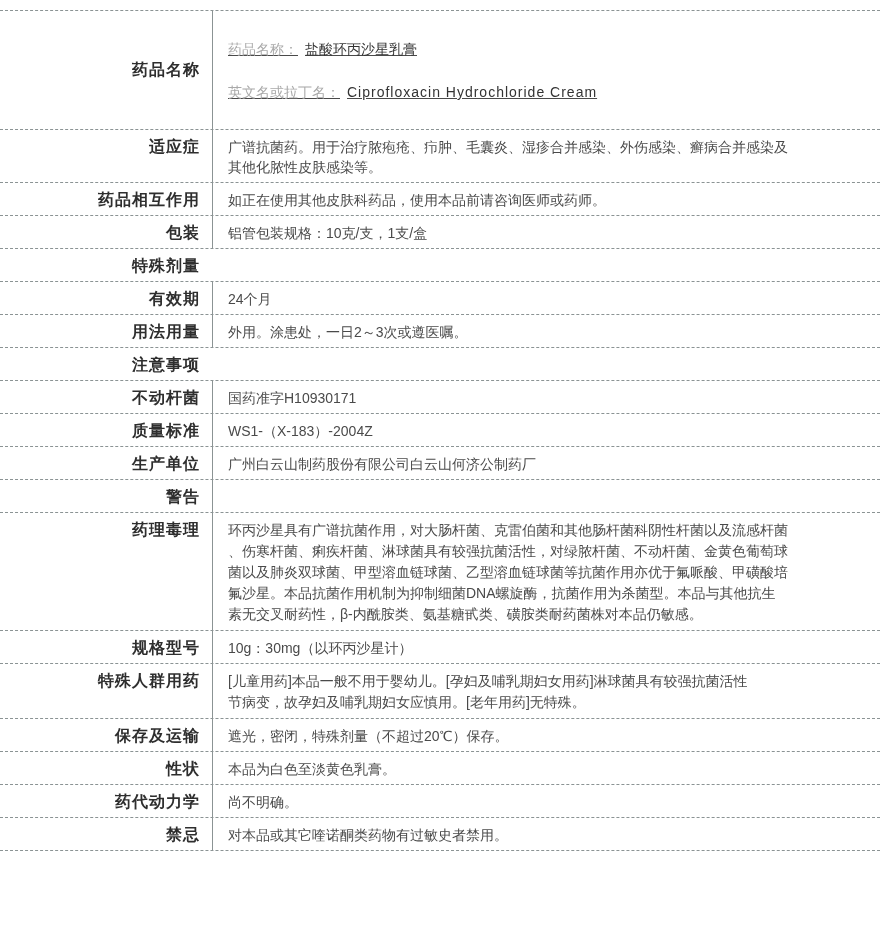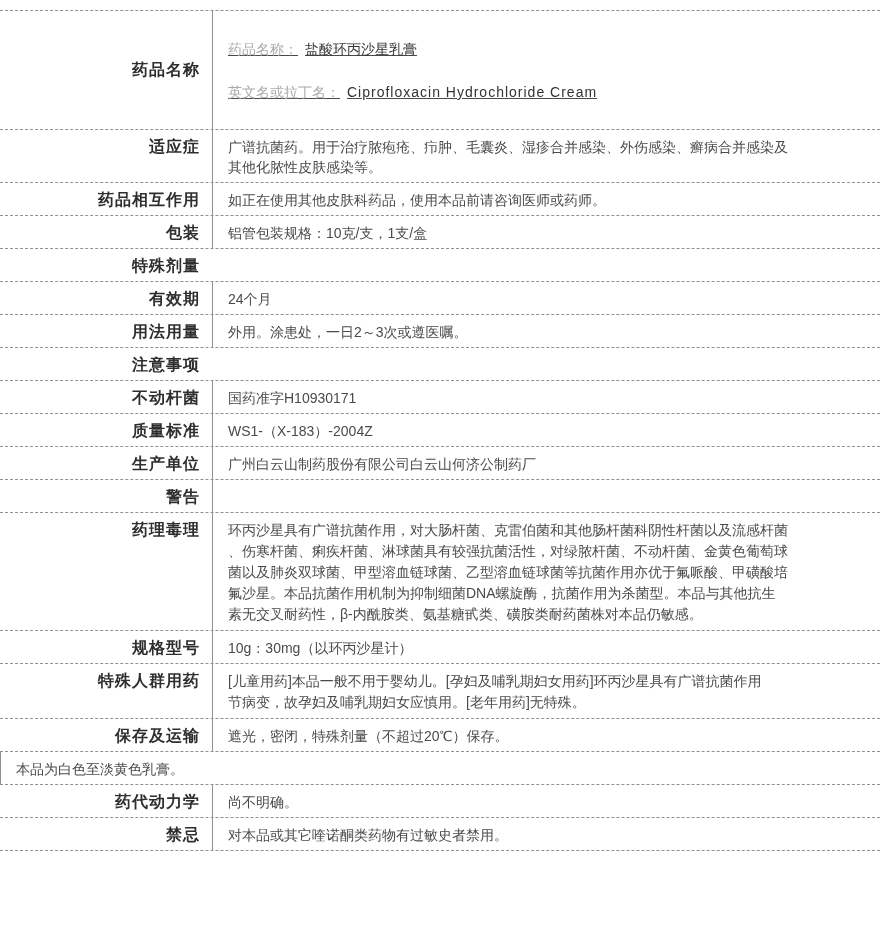--- a/index.html
+++ b/index.html
@@ -151,30 +151,31 @@
 素无交叉耐药性，β-内酰胺类、氨基糖甙类、磺胺类耐药菌株对本品仍敏感。</div>
   </div>
 
   <div class="row">
     <div class="cell-label">规格型号</div>
     <div class="cell-value">10g：30mg（以环丙沙星计）</div>
   </div>
 
   <div class="row h-2line-b">
     <div class="cell-label">特殊人群用药</div>
-    <div class="cell-value">[儿童用药]本品一般不用于婴幼儿。[孕妇及哺乳期妇女用药]环丙沙星具有广谱抗菌作用
+    <div class="cell-value">[儿童用药]本品一般不用于婴幼儿。[孕妇及哺乳期妇女用药]淋球菌具有较强抗菌活性
 节病变，故孕妇及哺乳期妇女应慎用。[老年用药]无特殊。</div>
   </div>
 
   <div class="row">
     <div class="cell-label">保存及运输</div>
     <div class="cell-value">遮光，密闭，特殊剂量（不超过20℃）保存。</div>
   </div>
 
   <div class="row">
+    <div class="cell-label">性状</div>
     <div class="cell-value">本品为白色至淡黄色乳膏。</div>
   </div>
 
   <div class="row">
     <div class="cell-label">药代动力学</div>
     <div class="cell-value">尚不明确。</div>
   </div>
 
   <div class="row">
     <div class="cell-label">禁忌</div>

